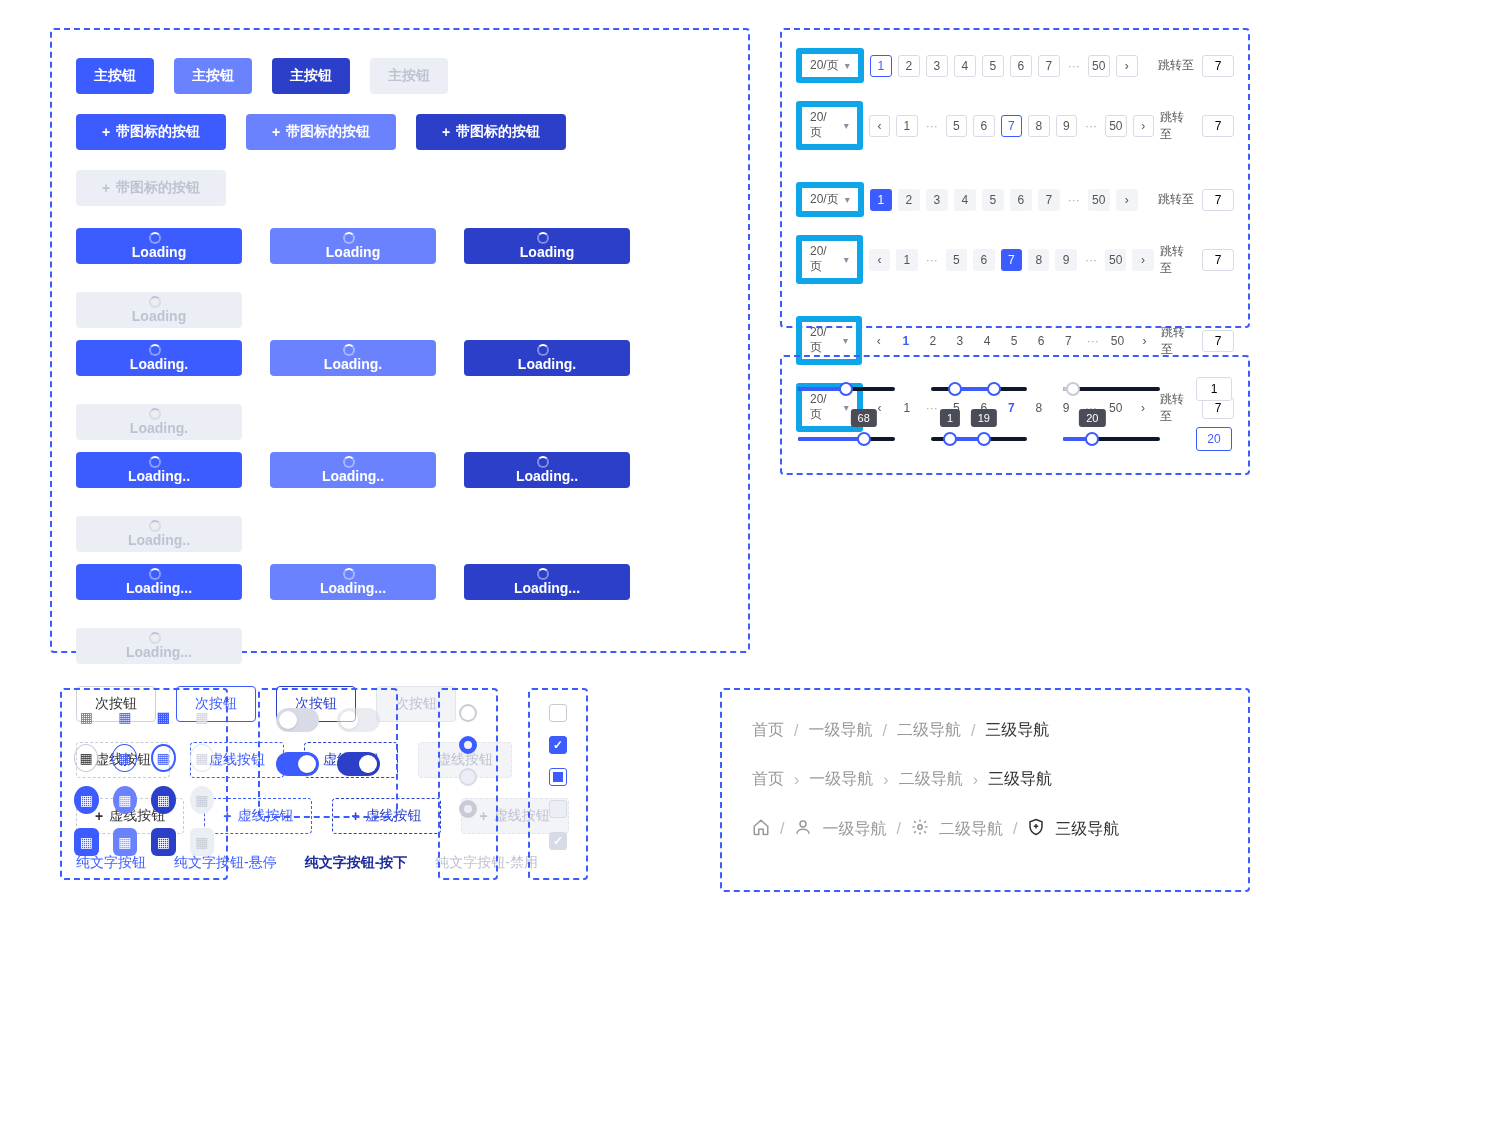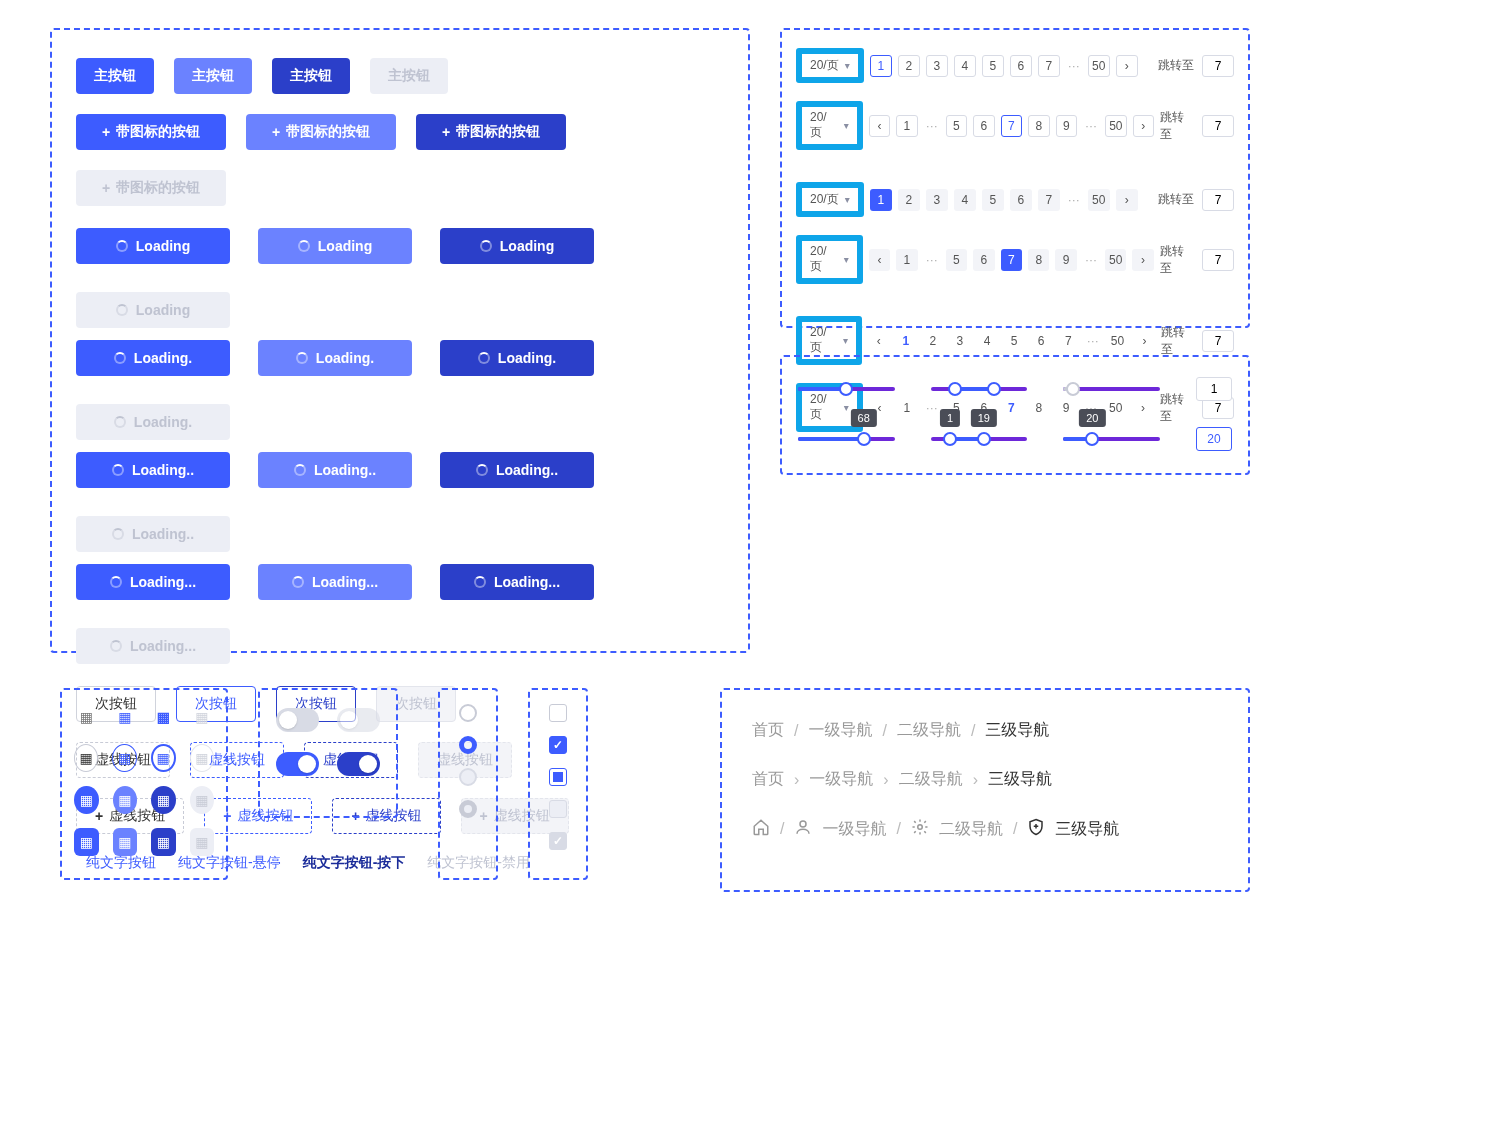--- a/index.html
+++ b/index.html
@@ -8,58 +8,58 @@
   
   .btn-panel { left: 50px; top: 28px; width: 700px; height: 625px; padding: 28px 24px; }
   .row { display: flex; gap: 20px; margin-bottom: 20px; align-items: center; flex-wrap: wrap; }
   .row.wide { gap: 28px; }
   .btn { display: inline-flex; align-items: center; justify-content: center; height: 36px; padding: 0 18px; border-radius: 4px; font-size: 14px; cursor: pointer; white-space: nowrap; border: none; }
   .btn.primary { background: #3d5cff; color: #fff; font-weight: bold; }
   .btn.primary.hover { background: #6b82ff; }
   .btn.primary.active { background: #2b3fc9; }
   .btn.primary.disabled { background: #eceef5; color: #bfc3d1; cursor: not-allowed; }
   .btn.wide { width: 150px; }
-  .btn.wide2 { width: 154px; }
+  .btn.wide2 { width: 166px; flex-direction: column; }
   .btn.secondary { background: #fff; color: #333; border: 1px solid #d0d3dc; }
   .btn.secondary.hover { border-color: #3d5cff; color: #3d5cff; }
   .btn.secondary.active { border-color: #2b3fc9; color: #2b3fc9; }
   .btn.secondary.disabled { background: #f3f4f8; color: #bfc3d1; border-color: #e3e5ec; cursor: not-allowed; }
   .btn.dashed { background: #fff; color: #333; border: 1px dashed #c8cbd6; }
   .btn.dashed.hover { border-color: #3d5cff; color: #3d5cff; }
   .btn.dashed.active { border-color: #2b3fc9; color: #2b3fc9; }
   .btn.dashed.disabled { background: #f3f4f8; color: #bfc3d1; border-color: #e3e5ec; cursor: not-allowed; }
   .btn .plus::before { content: "+"; margin-right: 6px; font-weight: 600; }
   .btn .spinner { display:inline-block; width:12px; height:12px; border:2px solid rgba(255,255,255,.4); border-top-color:#fff; border-radius:50%; margin-right:8px; animation:spin 1s linear infinite; }
   .btn.primary.disabled .spinner { border:2px solid #d8dbe5; border-top-color:#bfc3d1; }
   @keyframes spin { to { transform: rotate(360deg);} }
   .textbtn { font-size: 14px; color: #3d5cff; cursor: pointer; }
   .textbtn.active { color: #1a2b99; font-weight:600; }
   .textbtn.disabled { color: #bfc3d1; cursor: not-allowed; }
-  .textrow { display:flex; gap:22px; margin-top:10px;margin-left:10px; }
+  .textrow { display:flex; gap:28px; margin-top:10px; }
 
   
   .page-panel { left: 780px; top: 28px; width: 470px; height: 300px; padding: 18px 14px; font-size:12px; }
   .pager { display:flex; align-items:center; gap:6px; margin-bottom:18px; flex-wrap:nowrap; }
   .pager.extra-gap { margin-bottom:32px; }
   .sizebox { display:flex; align-items:center; gap:4px; border:6px solid #0ea5e9; border-radius:3px; padding:3px 8px; font-size:12px; color:#555; }
   .caret { font-size:10px; color:#8a8fa3; margin-left:2px; }
   .pg { width:22px; height:22px; display:flex; align-items:center; justify-content:center; border:1px solid #d8dbe5; border-radius:3px; font-size:12px; color:#555; cursor:pointer; }
   .pg.active { border-color:#3d5cff; color:#3d5cff; }
   .pg.ghost { border:none; background:#f3f4f8; }
   .pg.ghost.active { background:#3d5cff; color:#fff; }
   .pg.plain { border:none; background:none; }
   .pg.plain.active { color:#3d5cff; font-weight:600; }
   .dots { color:#aaa; font-size:12px; padding:0 2px; }
   .jump { display:flex; align-items:center; gap:8px; margin-left:auto; font-size:12px; color:#555;}
   .jump input { width:32px; height:22px; text-align:center; border:1px solid #d8dbe5; border-radius:3px; font-size:12px; }
 
   
   .slider-panel { left:780px; top:355px; width:470px; height:120px; padding:20px 16px; }
   .slrow { display:flex; gap:36px; align-items:center; margin-bottom:26px; }
-  .slider { position:relative; width:120px; height:4px; background:#6d28d9; border-radius:2px; }
+  .slider { position:relative; width:120px; height:4px; background:#0f172a; border-radius:2px; }
   .slider .fill { position:absolute; left:0; top:0; height:100%; background:#3d5cff; border-radius:2px; }
   .slider .thumb { position:absolute; top:50%; width:14px; height:14px; background:#fff; border:2px solid #3d5cff; border-radius:50%; transform:translate(-50%,-50%); }
   .slider.disabled .fill { background:#c8cbd6; }
   .slider.disabled .thumb { border-color:#c8cbd6; }
   .slider .tip { position:absolute; bottom:14px; background:#4a4d57; color:#fff; font-size:11px; padding:3px 7px; border-radius:3px; transform:translateX(-50%); }
   .slider .tip::after { content:""; position:absolute; left:50%; bottom:-4px; transform:translateX(-50%); border:4px solid transparent; border-top-color:#4a4d57; }
   .numinput { width:36px; height:24px; border:1px solid #d8dbe5; border-radius:3px; font-size:12px; text-align:center; }
   .numinput.active { border-color:#3d5cff; color:#3d5cff; }
 
   

